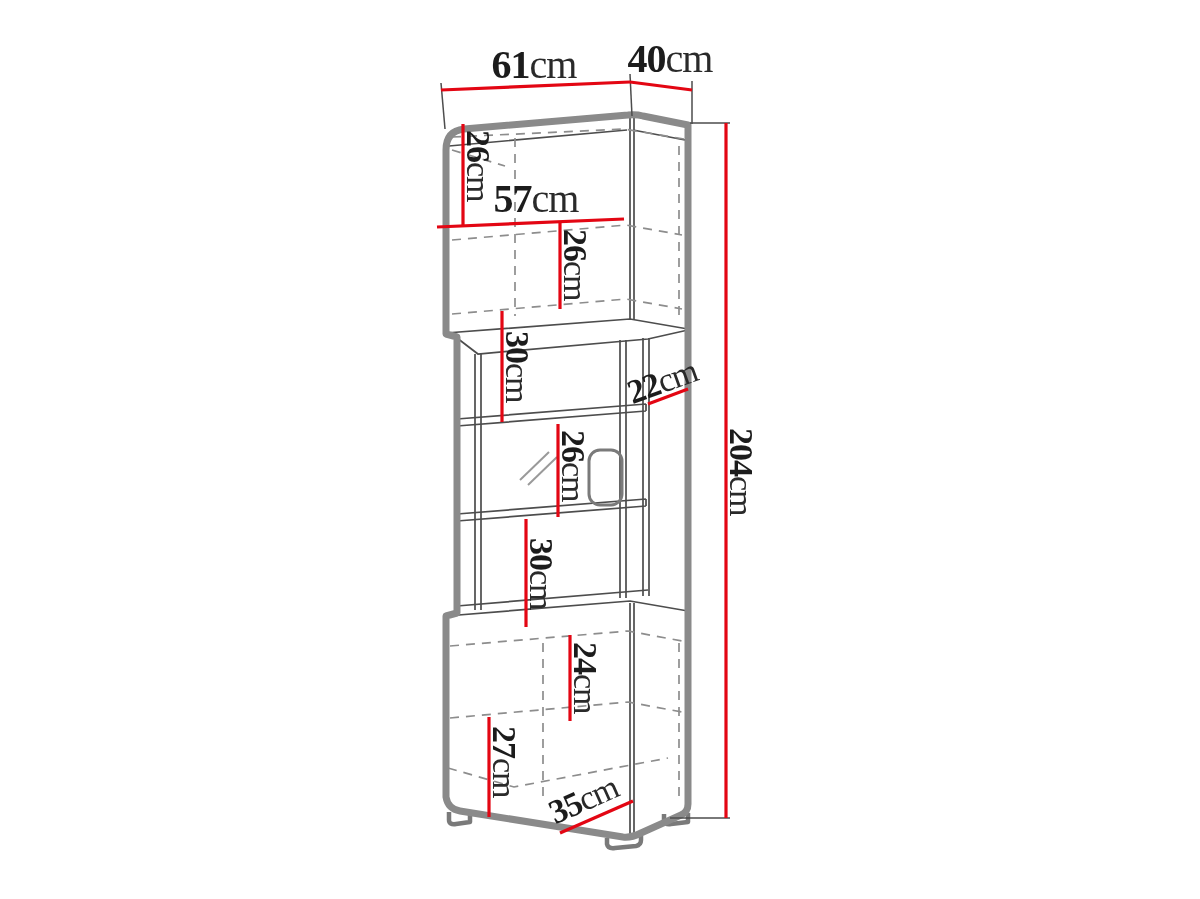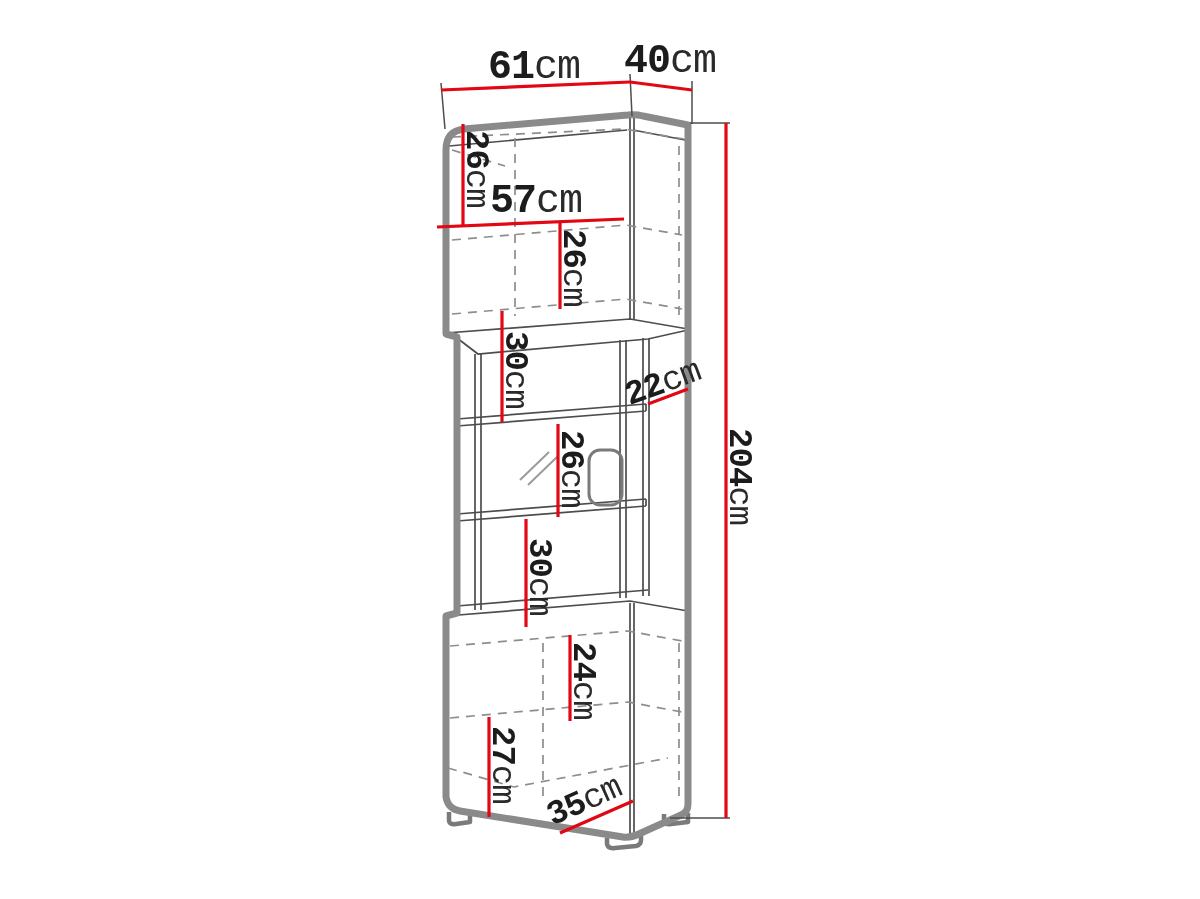--- a/index.html
+++ b/index.html
@@ -1,17 +1,17 @@
 <!DOCTYPE html>
 <html><head>
 <meta charset="utf-8">
 <style>
   html,body{margin:0;padding:0;background:#ffffff;width:1200px;height:899px;overflow:hidden;}
   .canvas{position:relative;width:1200px;height:899px;background:#ffffff;
-          font-family:Liberation Mono, monospace;border-radius:32px;}
+          font-family:Liberation Serif, serif;border-radius:32px;}
   svg{display:block;}
   text{fill:#1c1c1c;}
   .dim-h{font-size:40px;letter-spacing:-1px;}
   .dim-r{font-size:34px;letter-spacing:-1px;}
   .val{font-weight:700;}
   .unit{font-weight:400;fill:#2a2a2a;}
 </style>
 </head>
 <body>
 

